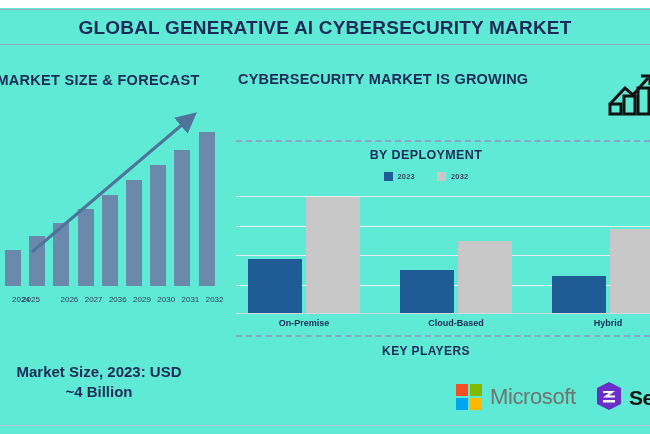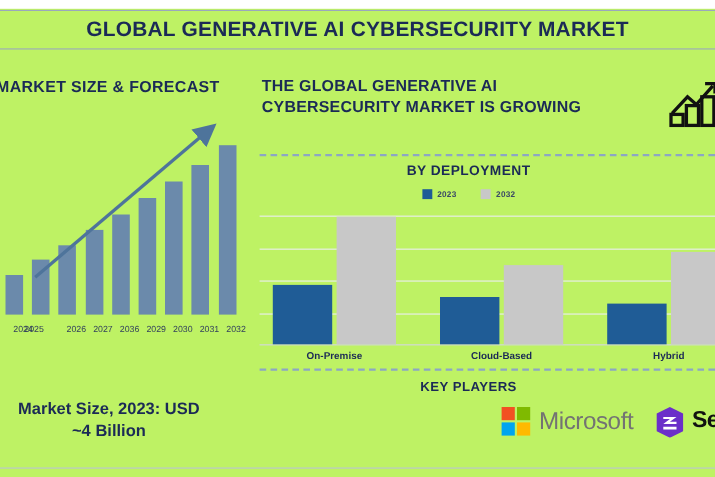--- a/index.html
+++ b/index.html
@@ -2,21 +2,21 @@
 <html><head>
 <meta charset="utf-8">
 <style>
   html,body{margin:0;padding:0;}
   body{
     width:650px;height:434px;
     background:#ffffff;
     font-family:"Liberation Sans", sans-serif;
     overflow:hidden;position:relative;
   }
-  #page{position:absolute;inset:0;background:#bef264;overflow:hidden;}
+  #page{position:absolute;inset:0;background:#5eead4;overflow:hidden;}
 
   
   .top-strip{position:absolute;left:0;top:0;width:650px;height:8px;background:#fff;}
   .hdr-rule{position:absolute;left:0;width:650px;height:1px;background:#9aa8bd;}
   .hdr-rule.a{top:9px;}
   .hdr-rule.b{top:44px;}
   .title{
     position:absolute;left:0;top:13px;width:650px;height:30px;
     display:flex;align-items:center;justify-content:center;
     font-size:19px;font-weight:bold;letter-spacing:.2px;
@@ -91,21 +91,21 @@
   }
 
   .key-title{
     position:absolute;left:0;top:292px;width:380px;
     text-align:center;font-size:12px;font-weight:bold;
     color:#1b2a56;letter-spacing:.4px;white-space:nowrap;
   }
 
   
   .logos{position:absolute;left:-14px;top:318px;width:430px;height:44px;}
-  .logo{position:absolute;top:0;height:40px;display:flex;align-items:flex-start;}
+  .logo{position:absolute;top:0;height:40px;display:flex;align-items:flex-end;}
 
   .ms-grid{
     width:26px;height:26px;display:grid;
     grid-template-columns:12px 12px;grid-template-rows:12px 12px;gap:2px;
   }
   .ms-grid i{display:block;}
   .ms-word{
     margin-left:8px;font-size:22px;color:#737373;
     letter-spacing:-.4px;white-space:nowrap;
   }
@@ -169,21 +169,20 @@
 
     <div class="left-foot">
       <div>Market Size, 2023: USD</div>
       <div>~4 Billion</div>
     </div>
   </div>
 
   <div class="right-panel">
 
     <div class="headline">
-      <div>THE GLOBAL GENERATIVE AI</div>
       <div>CYBERSECURITY MARKET IS GROWING</div>
     </div>
 
     <svg class="growth-icon" viewBox="0 0 48 48">
       <path d="M6 33 L20 18 L28 25 L43 8" stroke="#111" stroke-width="3" fill="none" stroke-linejoin="miter"></path>
       <path d="M36 6 L45 6 L45 15" stroke="#111" stroke-width="3" fill="none"></path>
       <rect x="5" y="34" width="11" height="10" stroke="#111" stroke-width="3" fill="none"></rect>
       <rect x="19" y="26" width="11" height="18" stroke="#111" stroke-width="3" fill="none"></rect>
       <rect x="33" y="18" width="11" height="26" stroke="#111" stroke-width="3" fill="none"></rect>
     </svg>

